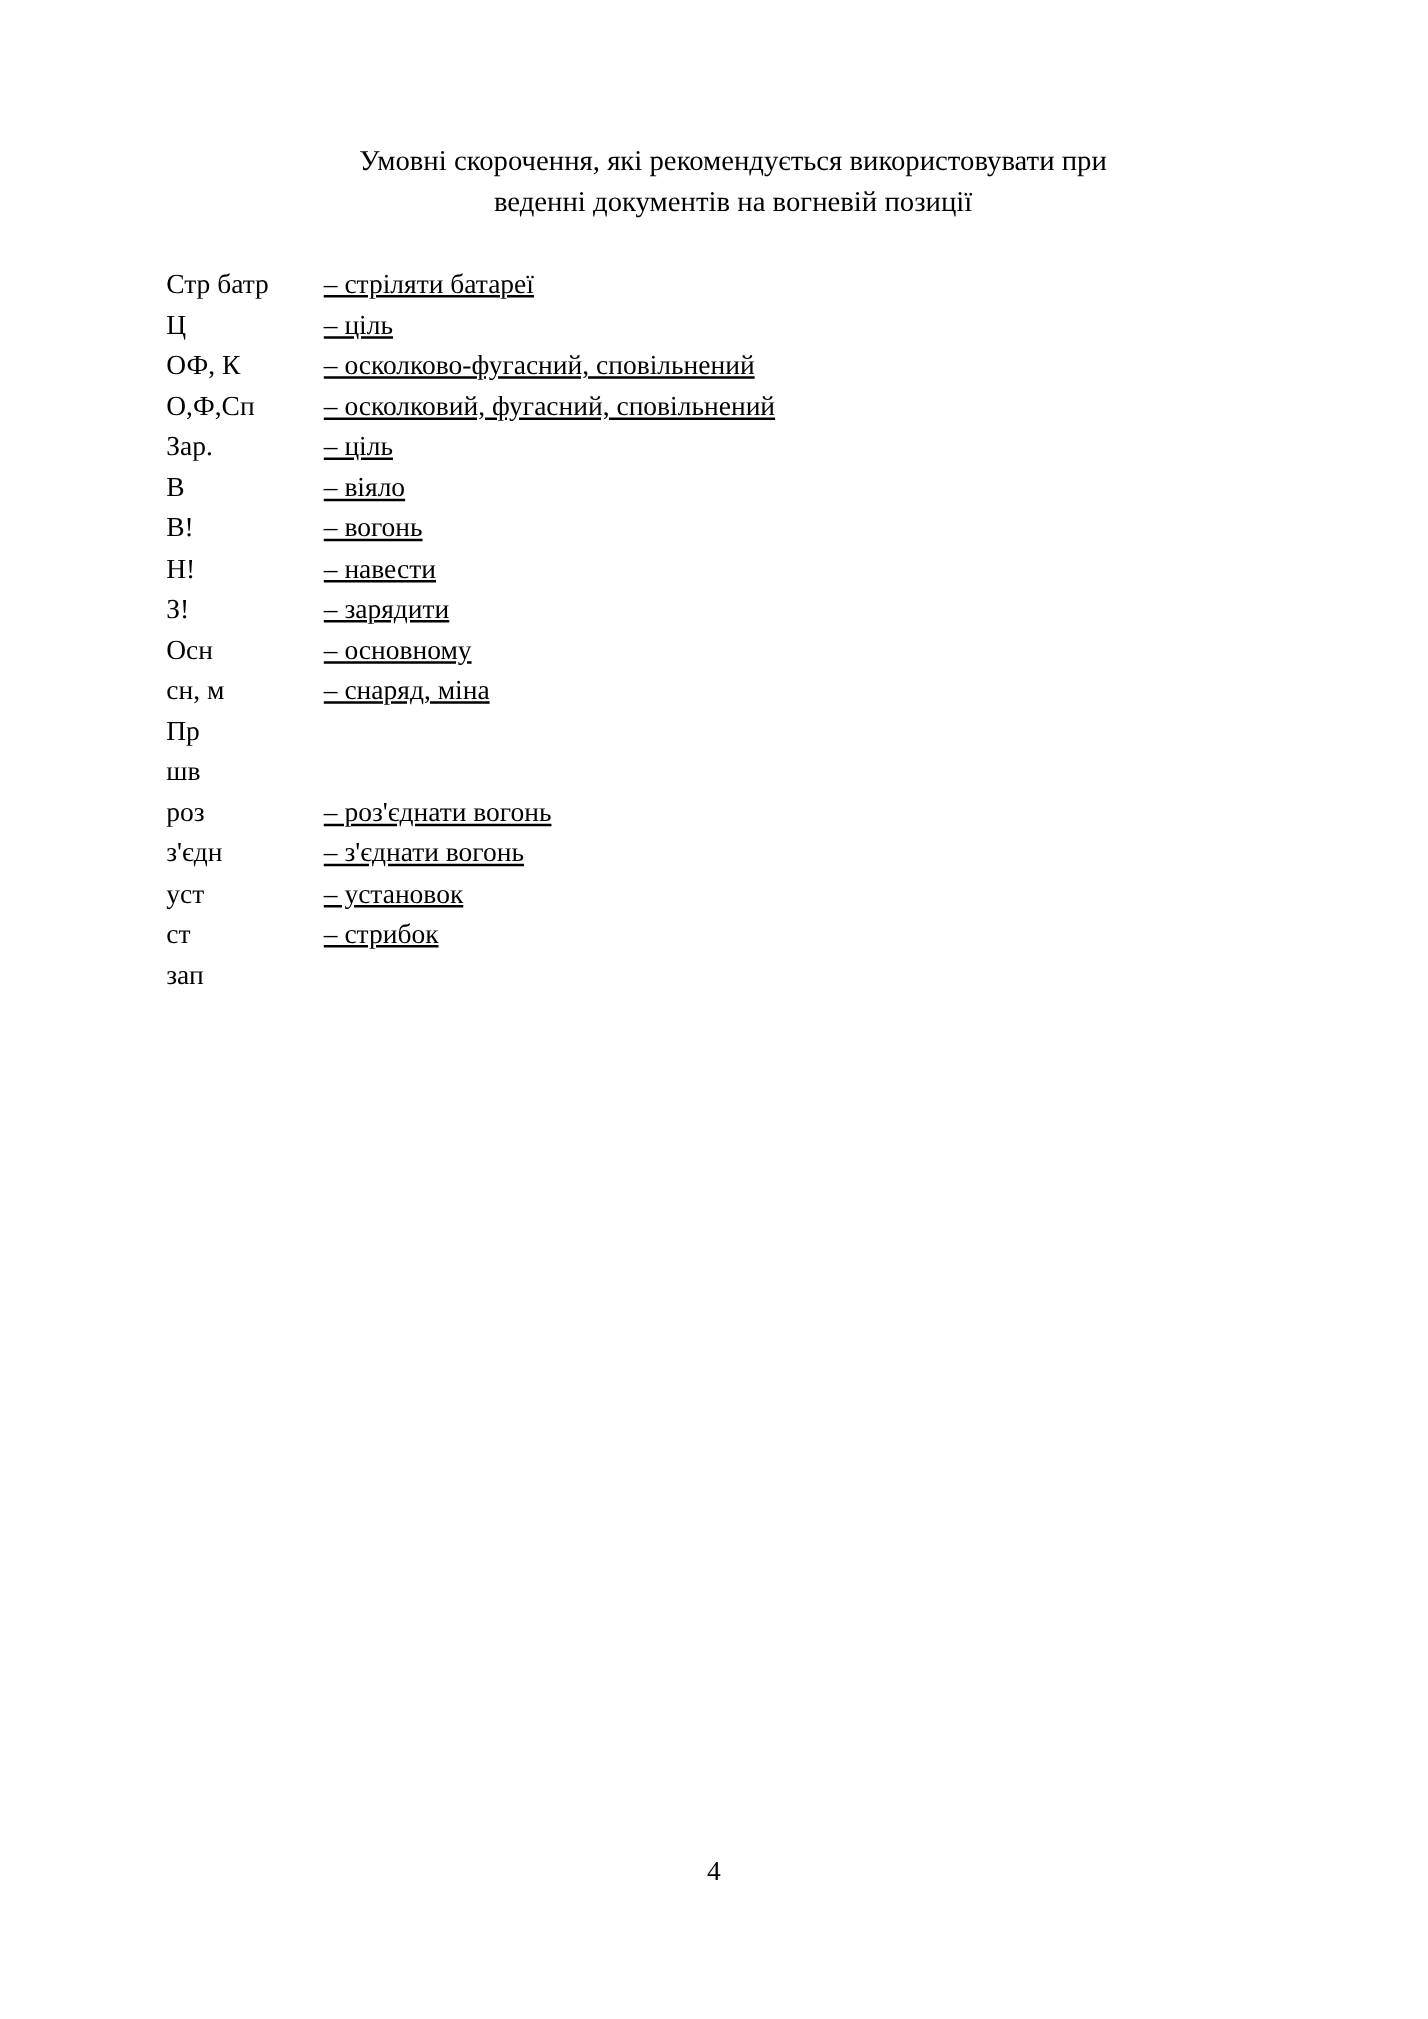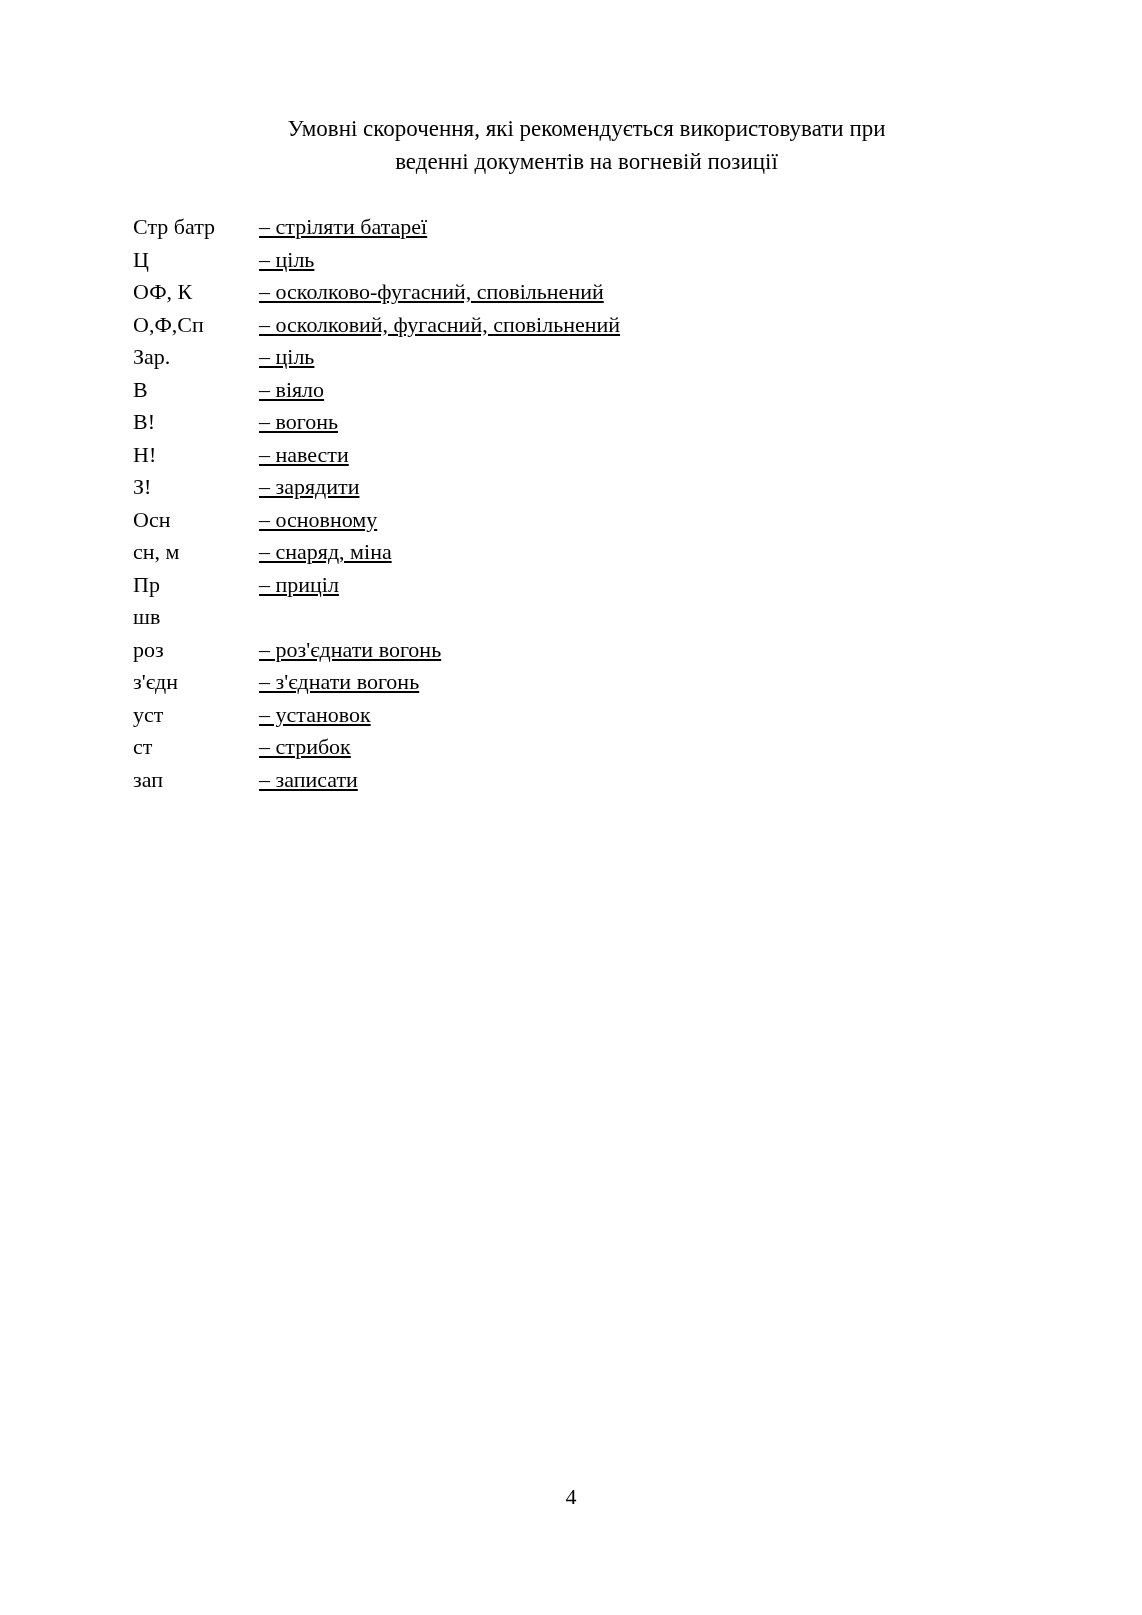--- a/index.html
+++ b/index.html
@@ -110,21 +110,20 @@
     <div class="row">
       <span class="abbr">Осн</span>
       <span class="def">– основному</span>
     </div>
     <div class="row">
       <span class="abbr">сн, м</span>
       <span class="def">– снаряд, міна</span>
     </div>
     <div class="row">
       <span class="abbr">Пр</span>
-      <span class="def">– приціл</span>
     </div>
     <div class="row">
       <span class="abbr">шв</span>
     </div>
     <div class="row">
       <span class="abbr">роз</span>
       <span class="def">– роз'єднати вогонь</span>
     </div>
     <div class="row">
       <span class="abbr">з'єдн</span>
@@ -133,19 +132,18 @@
     <div class="row">
       <span class="abbr">уст</span>
       <span class="def">– установок</span>
     </div>
     <div class="row">
       <span class="abbr">ст</span>
       <span class="def">– стрибок</span>
     </div>
     <div class="row">
       <span class="abbr">зап</span>
-      <span class="def">– записати</span>
     </div>
   </div>
 
   <div class="page-number">4</div>
 
 </div>
 
 </body></html>

